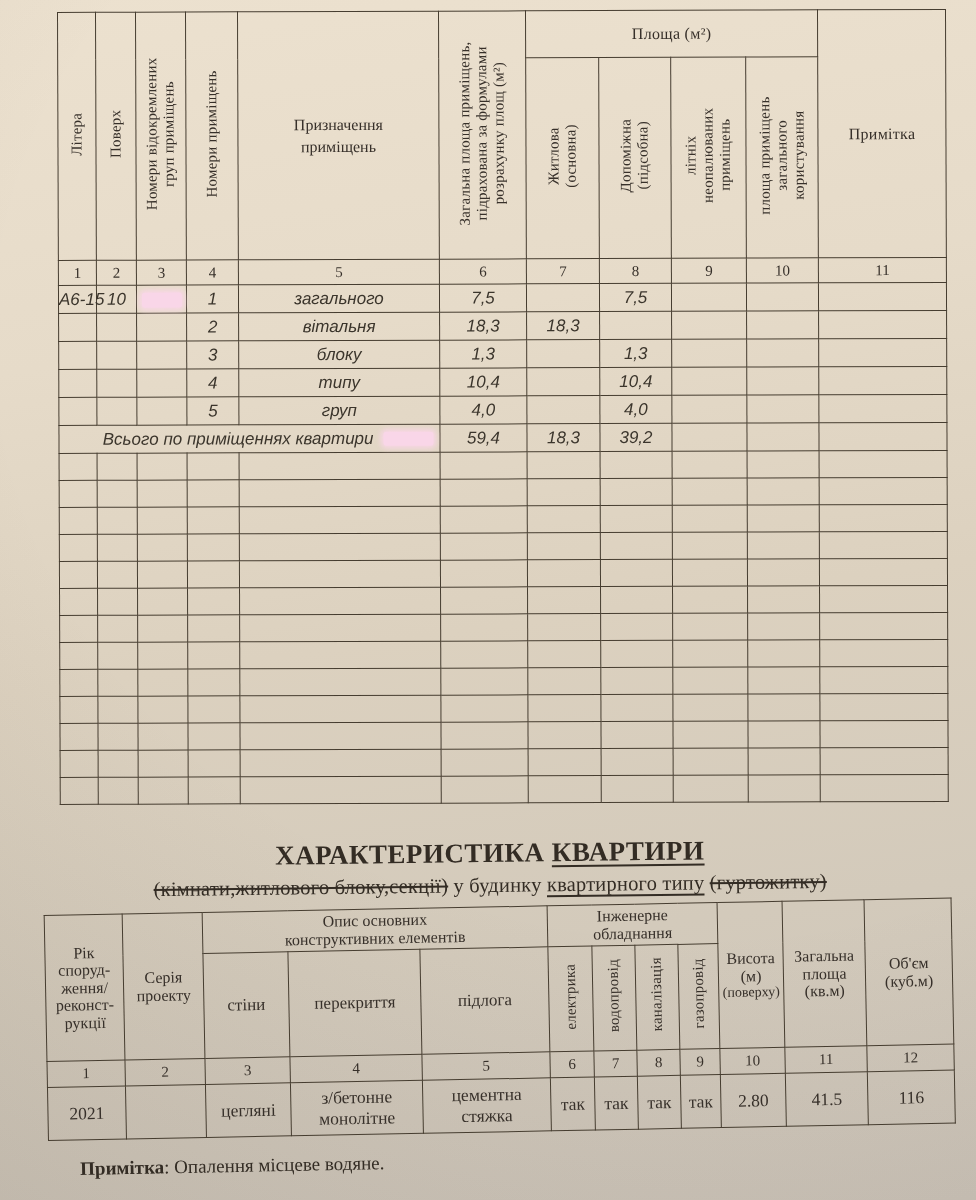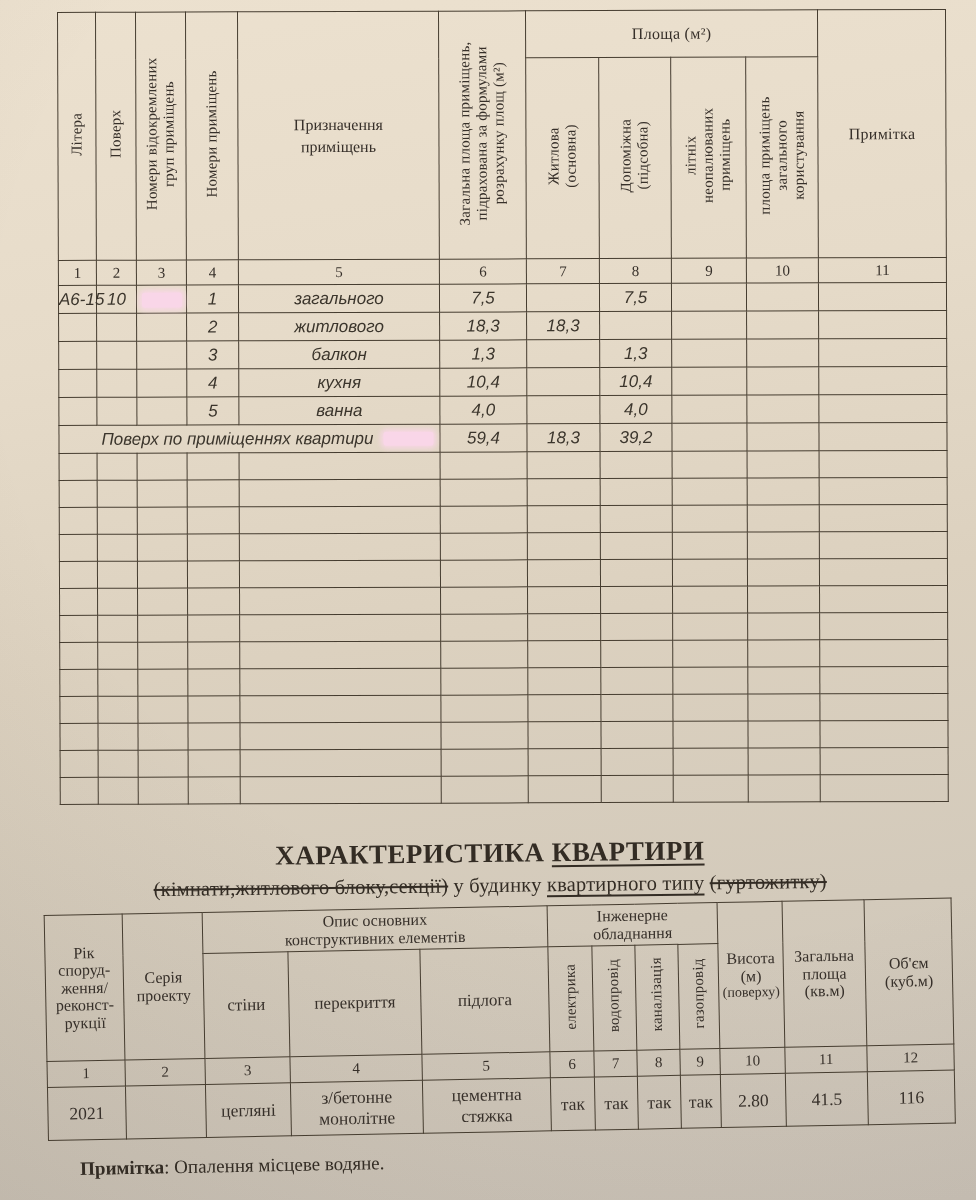--- a/index.html
+++ b/index.html
@@ -122,71 +122,71 @@
         <td>7,5</td>
         <td></td>
         <td></td>
         <td></td>
       </tr>
       <tr class="drow">
         <td></td>
         <td></td>
         <td></td>
         <td>2</td>
-        <td>житлового</td>
+        <td>вітальня</td>
         <td>18,3</td>
         <td>18,3</td>
         <td></td>
         <td></td>
         <td></td>
         <td></td>
       </tr>
       <tr class="drow">
         <td></td>
         <td></td>
         <td></td>
         <td>3</td>
-        <td>балкон</td>
+        <td>блоку</td>
         <td>1,3</td>
         <td></td>
         <td>1,3</td>
         <td></td>
         <td></td>
         <td></td>
       </tr>
       <tr class="drow">
         <td></td>
         <td></td>
         <td></td>
         <td>4</td>
-        <td>кухня</td>
+        <td>типу</td>
         <td>10,4</td>
         <td></td>
         <td>10,4</td>
         <td></td>
         <td></td>
         <td></td>
       </tr>
       <tr class="drow">
         <td></td>
         <td></td>
         <td></td>
         <td>5</td>
-        <td>ванна</td>
+        <td>груп</td>
         <td>4,0</td>
         <td></td>
         <td>4,0</td>
         <td></td>
         <td></td>
         <td></td>
       </tr>
 
       <tr class="total-row">
         <td colspan="5" class="total-label">
-          <span>Поверх по приміщеннях квартири</span><span class="redact r2"></span>
+          <span>Всього по приміщеннях квартири</span><span class="redact r2"></span>
         </td>
         <td>59,4</td>
         <td>18,3</td>
         <td>39,2</td>
         <td></td>
         <td></td>
         <td></td>
       </tr>
     </tbody>
     <tbody>

